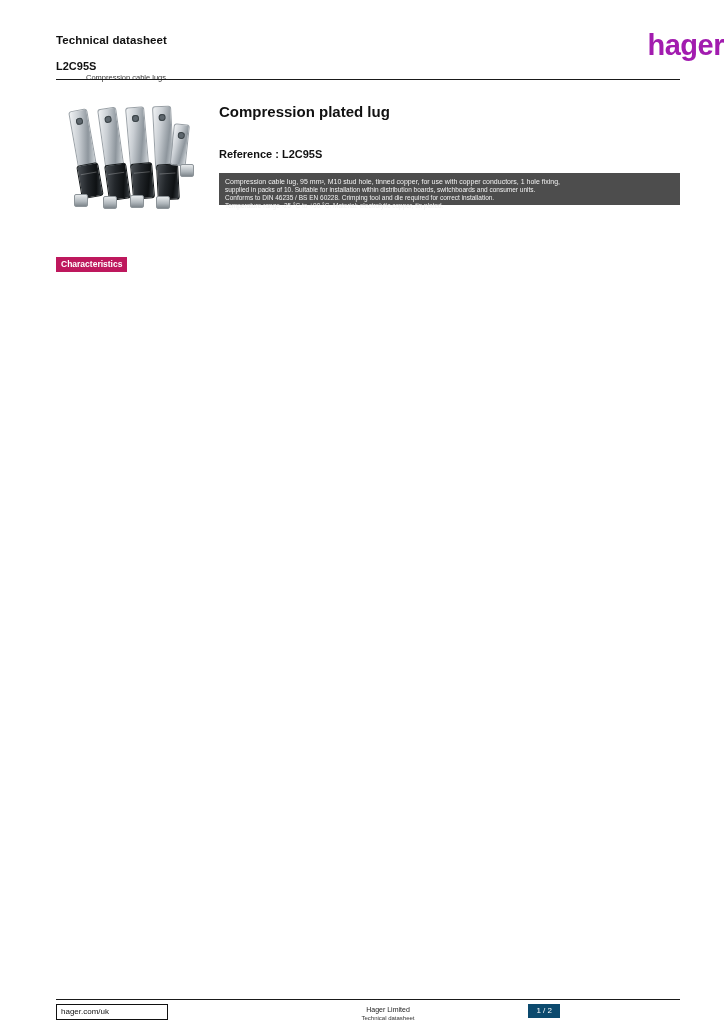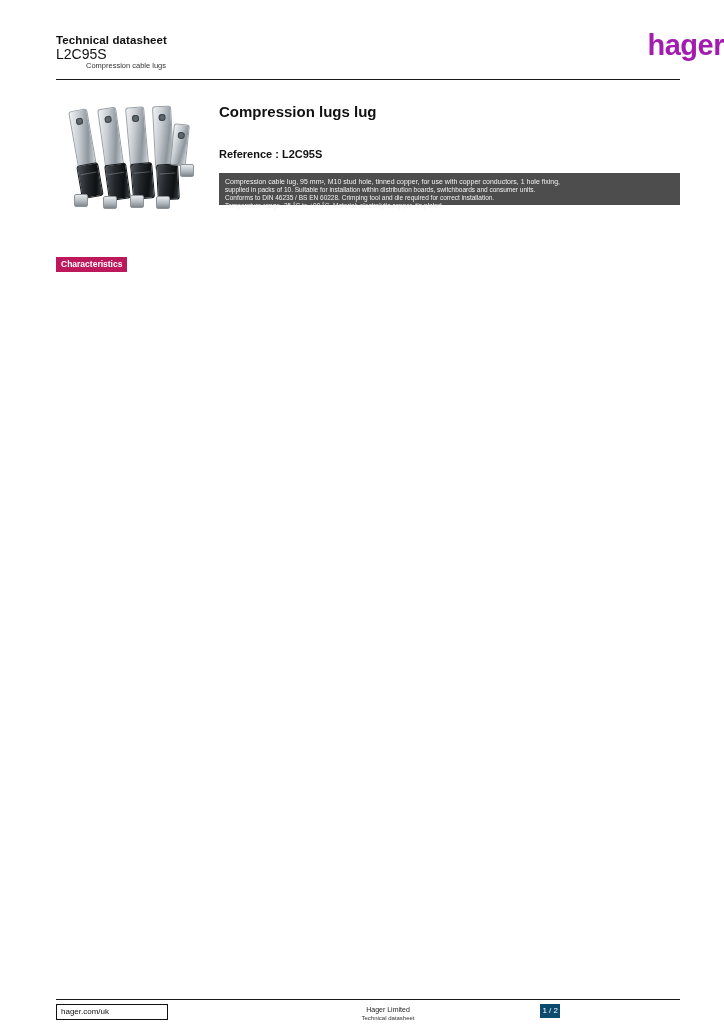--- a/index.html
+++ b/index.html
@@ -31,25 +31,25 @@
     width: 624px;
   }
   .doc-title {
     font-size: 11.5px;
     font-weight: bold;
     letter-spacing: 0.1px;
     color: #111;
     line-height: 13px;
   }
   .doc-subtitle {
-    font-size: 14px;
-    font-weight: normal;
+    font-size: 11px;
+    font-weight: bold;
     color: #111;
     line-height: 11px;
-    margin-top: 2px;
+    margin-top: 14px;
   }
   .doc-cat {
     font-size: 7.5px;
     color: #333;
     line-height: 10px;
     margin-top: 1px;
     margin-left: 30px;
   }
   .brand {
     position: absolute;
@@ -220,21 +220,21 @@
     font-size: 6px;
     color: #333;
   }
   .footer-page {
     position: absolute;
     right: 0;
     top: 0;
     font-size: 8px;
     color: #ffffff;
     background: #0c4a6e;
-    padding: 2px 2px;
+    padding: 2px 8px;
     line-height: 10px;
   }
 </style>
 </head>
 <body>
 
 <div class="page">
 
   <div class="header">
     <div class="doc-title">Technical datasheet</div>
@@ -269,21 +269,21 @@
     <div class="barrel" style="left:100px; top:62px; height:34px; transform:rotate(-3deg);"></div>
     <div class="nut" style="left:100px; top:94px;"></div>
 
     <div class="lug" style="left:118px; top:22px; height:40px; transform:rotate(6deg); width:14px;">
         <span class="hole"></span>
       </div>
     <div class="nut" style="left:124px; top:62px;"></div>
   </div>
 
   <div class="product-info">
-    <div class="product-name">Compression lugs lug</div>
+    <div class="product-name">Compression plated lug</div>
     <div class="product-ref">Reference : L2C95S</div>
   </div>
 
   <div class="desc-box">
     <div class="desc-line first">Compression cable lug, 95 mm², M10 stud hole, tinned copper, for use with copper conductors, 1 hole fixing,</div>
     <div class="desc-line">supplied in packs of 10. Suitable for installation within distribution boards, switchboards and consumer units.</div>
     <div class="desc-line">Conforms to DIN 46235 / BS EN 60228. Crimping tool and die required for correct installation.</div>
     <div class="desc-line">Temperature range -25 °C to +90 °C. Material: electrolytic copper, tin plated.</div>
   </div>
 

